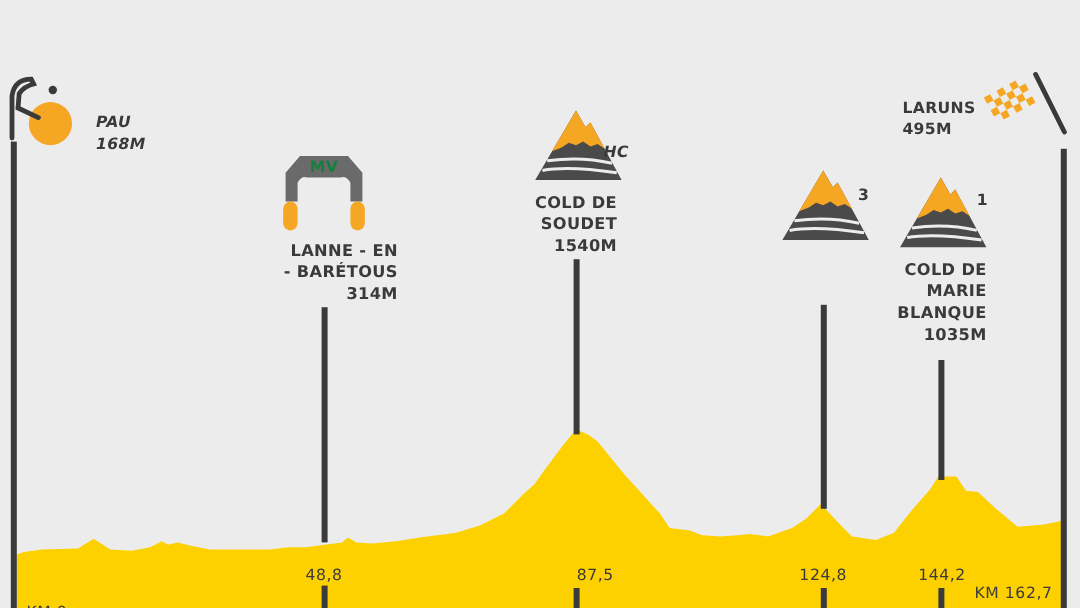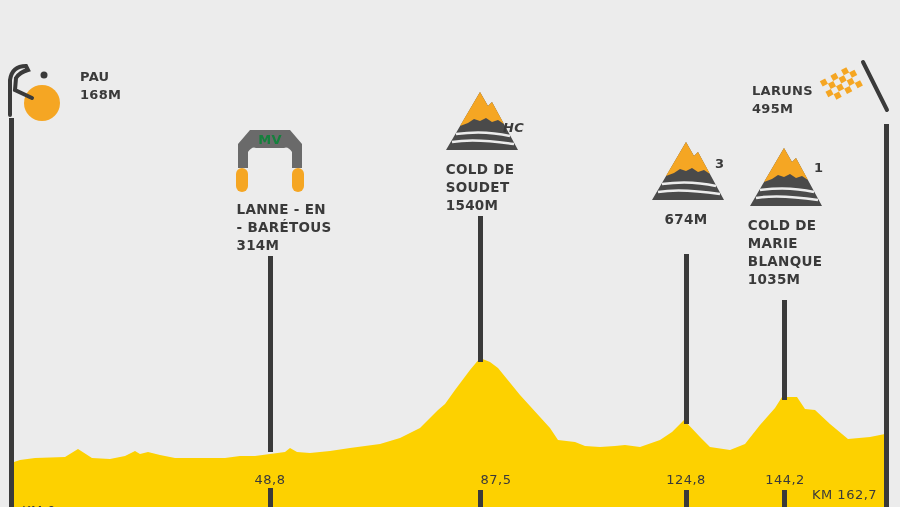--- a/index.html
+++ b/index.html
@@ -1,37 +1,37 @@
 <!DOCTYPE html>
 <html><head>
 <meta charset="utf-8">
 <style>
   html, body { margin:0; padding:0; }
   body { width:900px; height:507px; background:#ececec; position:relative; overflow:hidden;
          font-family:"DejaVu Sans", "Liberation Sans", sans-serif; }
   .lbl { position:absolute; color:#3a3a3a; font-weight:bold; font-size:13px; line-height:18px; letter-spacing:0.3px; }
-  .center { text-align:left; transform:translateX(-50%); }
+  .center { text-align:right; transform:translateX(-50%); }
   .pole { position:absolute; width:5px; background:#3a3a3a; }
   .km { position:absolute; color:#3a3a3a; font-weight:normal; font-size:13px; letter-spacing:0.5px; }
   svg { position:absolute; left:0; top:0; }
 </style>
 </head>
 <body>
 
 <svg width="900" height="507">
   <path fill="#fdd100" d="M14,462 L20,460 L35,458 L65,457 L78,449 L92,458 L110,459 L125,456 L135,451 L140,454 L148,452 L160,455 L175,458 L200,458 L225,458 L240,456 L255,456 L270,454 L285,452 L290,448 L297,452 L310,453 L330,451 L350,448 L380,444 L400,438 L420,428 L438,410 L445,404 L455,390 L470,370 L480,358 L490,362 L498,368 L520,395 L550,428 L558,440 L575,442 L585,446 L600,447 L615,446 L625,445 L640,447 L660,440 L672,432 L684,420 L700,437 L710,447 L730,450 L745,444 L760,425 L775,408 L782,397 L797,397 L805,409 L815,410 L830,424 L848,439 L870,437 L885,434 L885,507 L14,507 Z"></path>
 </svg>
 
 <div class="pole" style="left:9px; top:118px; height:389px;"></div>
 <svg width="60" height="70" style="left:4px;top:60px;">
   <circle cx="38" cy="43" r="18" fill="#f5a623"></circle>
   <path d="M6,55 L6,20 Q8,6 22,6 L24,10 Q16,12 12,18 L11,30 L28,38" stroke="#3a3a3a" stroke-width="4" fill="none" stroke-linecap="round"></path>
   <circle cx="40" cy="15" r="3.5" fill="#3a3a3a"></circle>
 </svg>
-<div class="lbl" style="left:80px; top:68px;">
+<div class="lbl" style="left:80px; top:94px;font-style:italic;">
   <div>PAU</div>
   <div>168M</div>
 </div>
 <div class="km" style="left:22px; top:503px;">KM 0</div>
 
 <div class="pole" style="left:268px; top:256px; height:196px;"></div>
 <div class="pole" style="left:268px; top:488px; height:19px;"></div>
 <svg width="80" height="70" style="left:230px;top:126px;">
   <path d="M8,42 L8,18 L20,4 L60,4 L72,18 L72,42 L62,42 L62,26 Q58,20 54,22 L26,22 Q22,20 18,26 L18,42 Z" fill="#6a6a6a"></path>
   <rect x="6" y="42" width="12" height="24" rx="6" fill="#f5a623"></rect>
@@ -62,21 +62,20 @@
 
 <div class="pole" style="left:684px; top:254px; height:170px;"></div>
 <div class="pole" style="left:684px; top:490px; height:17px;"></div>
 <svg width="80" height="64" style="left:650px;top:140px;">
   <path d="M36,2 L44,16 L48,12 L74,60 L2,60 Z" fill="#4a4a4a"></path>
   <path d="M36,2 L44,16 L48,12 L60,34 L54,30 L48,32 L42,28 L36,31 L30,29 L24,33 L16,36 Z" fill="#f5a623"></path>
   <path d="M12,44 Q40,40 66,46 M8,52 Q30,48 70,54" stroke="#ececec" stroke-width="2.5" fill="none"></path>
 </svg>
 <div class="lbl" style="left:715px; top:155px;">3</div>
 <div class="lbl center" style="left:686px; top:210px; font-size:13.5px;">
-  <div>674M</div>
 </div>
 <div class="km center" style="left:686px; top:472px;">124,8</div>
 
 <div class="pole" style="left:782px; top:300px; height:100px;"></div>
 <div class="pole" style="left:782px; top:490px; height:17px;"></div>
 <svg width="80" height="64" style="left:748px;top:146px;">
   <path d="M36,2 L44,16 L48,12 L74,60 L2,60 Z" fill="#4a4a4a"></path>
   <path d="M36,2 L44,16 L48,12 L60,34 L54,30 L48,32 L42,28 L36,31 L30,29 L24,33 L16,36 Z" fill="#f5a623"></path>
   <path d="M12,44 Q40,40 66,46 M8,52 Q30,48 70,54" stroke="#ececec" stroke-width="2.5" fill="none"></path>
 </svg>

